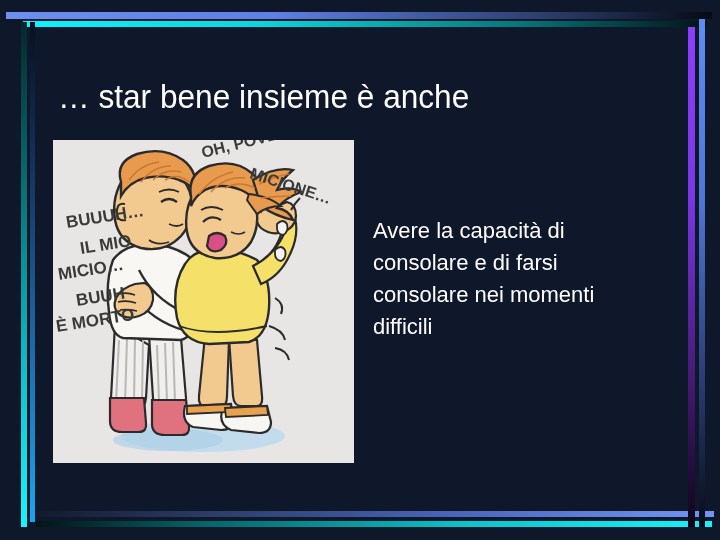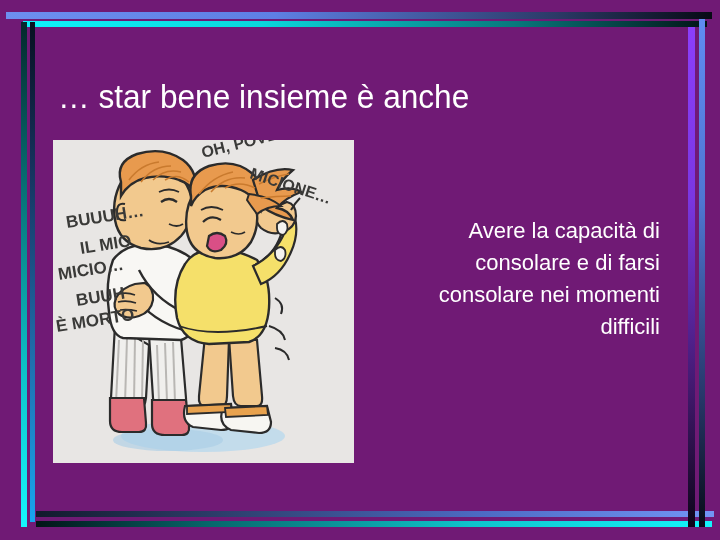--- a/index.html
+++ b/index.html
@@ -11,21 +11,21 @@
     width: 720px;
     height: 540px;
     overflow: hidden;
     font-family: "Liberation Sans", sans-serif;
   }
 
   #slide {
     position: relative;
     width: 720px;
     height: 540px;
-    background: #701a75;
+    background: #0f172a;
     overflow: hidden;
   }
 
   
   .ribbon {
     position: absolute;
     pointer-events: none;
   }
 
   
@@ -110,29 +110,28 @@
     white-space: nowrap;
     font-stretch: condensed;
     font-family: "Liberation Sans Narrow", "Liberation Sans", sans-serif;
     transform: scaleX(0.93);
     transform-origin: left center;
   }
 
   
   #body-text {
     position: absolute;
-    left: 390px;
+    left: 373px;
     top: 215px;
     width: 270px;
     color: #ffffff;
     font-size: 22px;
     line-height: 32px;
     font-weight: normal;
     font-family: "Liberation Sans", sans-serif;
-    text-align: right;
   }
 
   
   #illustration {
     position: absolute;
     left: 53px;
     top: 140px;
     width: 301px;
     height: 323px;
     background: #e8e6e4;

